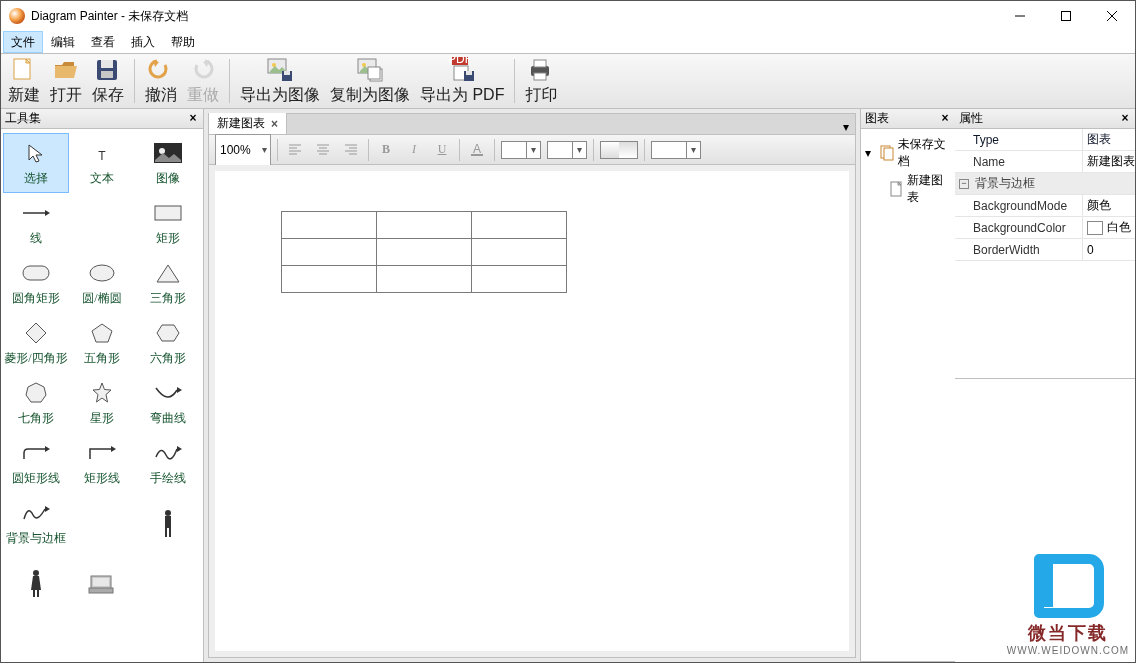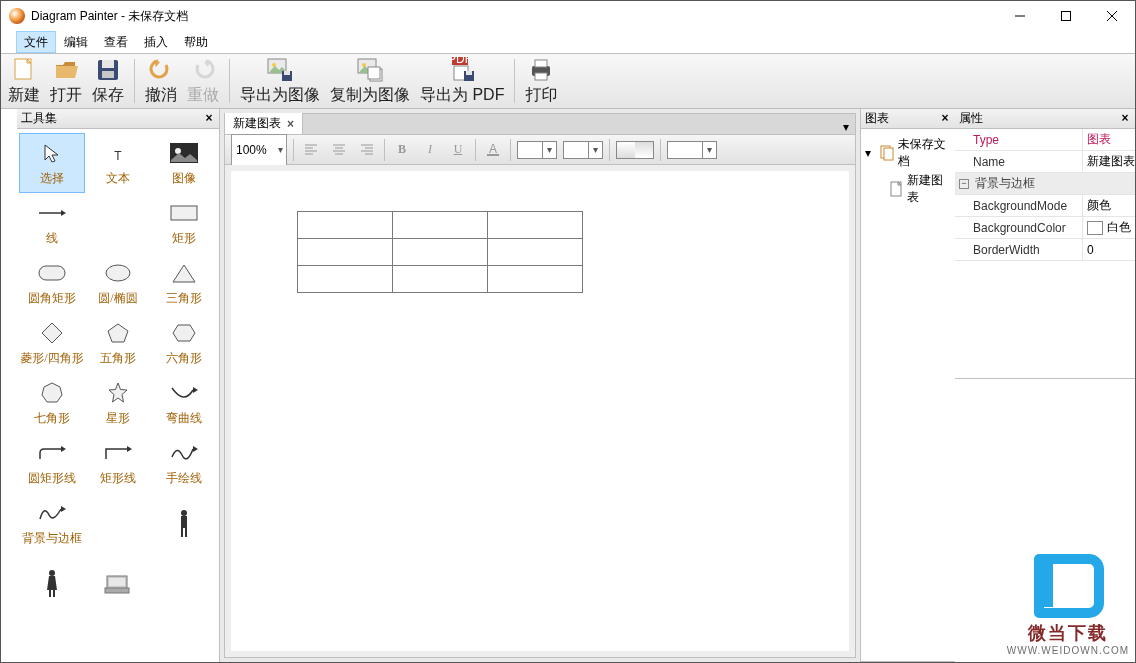--- a/index.html
+++ b/index.html
@@ -7,45 +7,45 @@
 
 
 .title-bar { height: 30px; display: flex; align-items: center; padding-left: 8px; background: #fff; }
 .title-bar .logo { width: 16px; height: 16px; border-radius: 50%; background: radial-gradient(circle at 35% 35%, #fff, #f7a64e 40%, #c95d1b 70%); margin-right: 6px; }
 .title-bar .title { color: #000; }
 .win-controls { margin-left: auto; display: flex; }
 .win-controls div { width: 46px; height: 30px; display: flex; align-items: center; justify-content: center; color: #000; }
 .win-controls svg { width: 10px; height: 10px; }
 
 
-.menu-bar { height: 22px; display: flex; align-items: stretch; background: #fff; padding-left: 15px; }
+.menu-bar { height: 22px; display: flex; align-items: stretch; background: #fff; padding-left: 2px; }
 .menu-bar .menu-item { padding: 3px 8px; display: flex; align-items: center; }
 .menu-bar .menu-item.active { background: #cce8ff; border: 1px solid #99d1ff; padding: 2px 7px; }
 
 
 .main-toolbar { height: 56px; display: flex; align-items: center; gap: 2px; padding: 0 3px;
   background: linear-gradient(#f8f8f8, #e5e5e5); border-top: 1px solid #bfbfbf; border-bottom: 1px solid #bfbfbf; }
 .tool-btn { display: flex; flex-direction: column; align-items: center; justify-content: center; min-width: 38px; height: 52px; padding: 2px 4px; gap: 2px; }
-.tool-btn .ico { width: 28px; height: 28px; display: flex; align-items: center; justify-content: center; }
+.tool-btn .ico { width: 28px; height: 28px; display: flex; align-items: center; }
 .tool-btn .lbl { font-size: 16px; color: #222; white-space: nowrap; }
 .tool-btn.disabled .lbl { color: #aaa; }
 .tool-sep { width: 1px; height: 44px; background: #c5c5c5; margin: 0 4px; }
 
 
-.body { display: flex; height: calc(663px - 30px - 22px - 56px - 2px); margin-left: 16px; }
+.body { display: flex; height: calc(663px - 30px - 22px - 56px - 2px); }
 
 
 .left-pane { width: 203px; display: flex; flex-direction: column; border-right: 1px solid #bfbfbf; }
 .pane-header { height: 20px; background: linear-gradient(#f3f3f3,#e3e3e3); border-bottom: 1px solid #bfbfbf; display: flex; align-items: center; padding-left: 4px; position: relative; }
 .pane-header .close-x { position: absolute; right: 2px; top: 1px; width: 16px; height: 16px; display:flex; align-items:center; justify-content:center; font-weight:bold; }
 .tool-grid { flex: 1; overflow: hidden; padding: 4px 2px; display: grid; grid-template-columns: repeat(3, 1fr); grid-auto-rows: 60px; gap: 0; position: relative; }
 .tool-cell { display: flex; flex-direction: column; align-items: center; justify-content: center; gap: 4px; font-size: 12px; }
 .tool-cell.selected { background: #cce8ff; border: 1px solid #7abaff; }
 .tool-cell .shp { width: 34px; height: 26px; display:flex; align-items:center; justify-content:center; }
-.tool-cell .cap { color: #a16207; white-space: nowrap; font-size: 12px; font-family: Liberation Serif, serif; }
+.tool-cell .cap { color: #14532d; white-space: nowrap; font-size: 12px; font-family: Liberation Serif, serif; }
 
 
 .right-cluster { flex: 1; display: flex; }
 
 
 .center { flex: 1; display: flex; flex-direction: column; background: #e9e9e9; border-right: 1px solid #bfbfbf; padding: 4px; gap: 0; }
 .doc-tabs { height: 22px; display: flex; align-items: flex-end; background: #d8d8d8; border: 1px solid #bfbfbf; }
 .doc-tab { background: #fff; border-right: 1px solid #bfbfbf; padding: 3px 8px; display: flex; align-items: center; gap: 6px; height: 21px; }
 .doc-tab .tab-x { color:#555; font-weight:bold; }
 .doc-tabs .tab-drop { margin-left: auto; width: 18px; text-align:center; }
@@ -78,21 +78,21 @@
 
 .prop-pane { height: 270px; justify-content: space-between; }
 .prop-grid { flex:1; overflow:auto; }
 .prop-row { display:flex; height:22px; border-bottom:1px solid #e5e5e5; align-items:center; }
 .prop-row .k { width: 128px; padding-left: 18px; color:#333; border-right:1px solid #e5e5e5; height:100%; display:flex; align-items:center; }
 .prop-row .v { flex:1; padding-left:4px; display:flex; align-items:center; gap:4px; }
 .prop-row.group { background:#ececec; }
 .prop-row.group .k { padding-left: 4px; width:100%; border:none; color:#444; font-weight:normal; }
 .prop-row.group .toggle { width:10px; display:inline-flex; align-items:center; justify-content:center; border:1px solid #888; height:10px; margin-right:6px; font-size:9px; line-height:1; }
 .prop-row.muted { color:#999; }
-.prop-row.muted .k, .prop-row.muted .v { color:#be185d; }
+.prop-row.muted .k, .prop-row.muted .v { color:#0f172a; }
 .color-chip { width:16px; height:14px; border:1px solid #888; background:#fff; }
 
 .watermark { position:absolute; right:6px; bottom:6px; text-align:center; pointer-events:none; opacity:0.95; z-index:50; }
 .watermark svg { display:block; margin:0 auto; }
 .watermark .wm-line1 { font-size:18px; font-weight:bold; color:#7f1d1d; letter-spacing:2px; }
 .watermark .wm-line2 { font-size:10px; color:#666; letter-spacing:1px; }
 </style>
 </head>
 <body>
 

